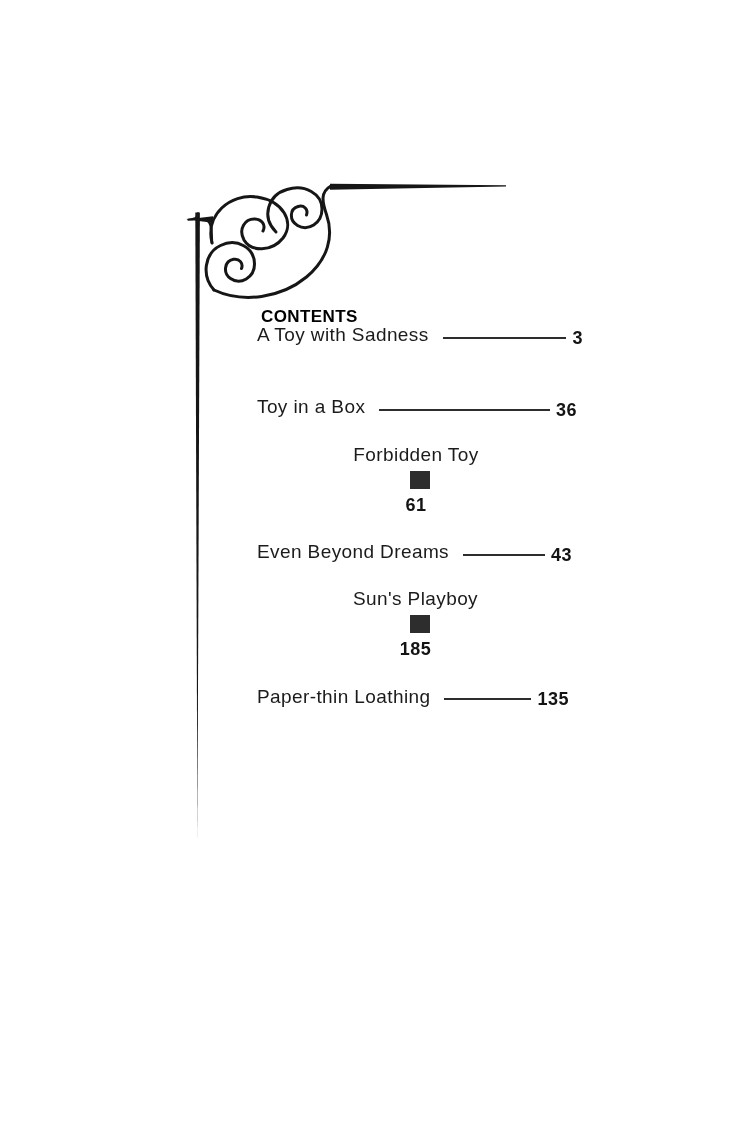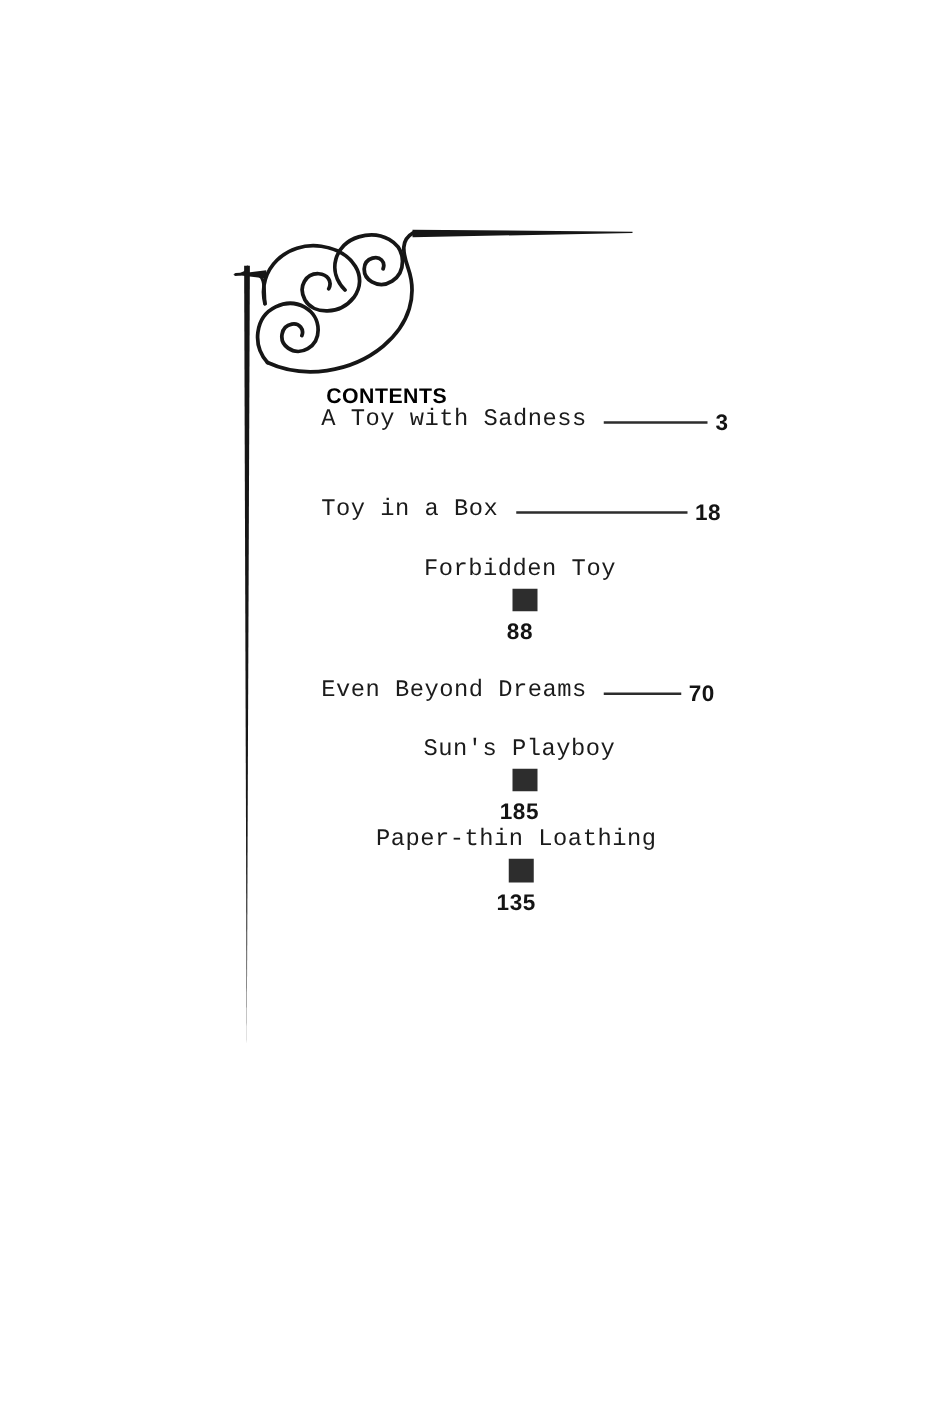--- a/index.html
+++ b/index.html
@@ -48,24 +48,24 @@
     display: flex;
     align-items: center;
     box-sizing: border-box;
   }
   
   .entry:nth-child(1) { padding-right: 0px;  }
   .entry:nth-child(2) { padding-right: 6px;  }
   .entry:nth-child(3) { padding-right: 8px; flex-direction: column;  }
   .entry:nth-child(4) { padding-right: 11px; }
   .entry:nth-child(5) { padding-right: 9px; flex-direction: column;  }
-  .entry:nth-child(6) { padding-right: 14px; flex-direction: column; }
+  .entry:nth-child(6) { padding-right: 14px; }
   .entry:nth-child(7) { padding-right: 17px; }
   .entry-title {
-    font-family: Liberation Mono, monospace;
+    font-family: Liberation Sans, sans-serif;
     font-size: 19px;
     letter-spacing: 0.4px;
     color: #1b1b1b;
     white-space: nowrap;
     text-align: center;
   }
   .leader {
     flex: 1;
     height: 2px;
     background: #2d2d2d;
@@ -118,33 +118,33 @@
 
     <div class="entry">
       <span class="entry-title">A Toy with Sadness</span>
       <span class="leader"></span>
       <span class="entry-page">3</span>
     </div>
 
     <div class="entry">
       <span class="entry-title">Toy in a Box</span>
       <span class="leader"></span>
-      <span class="entry-page">18</span>
+      <span class="entry-page">36</span>
     </div>
 
     <div class="entry">
       <span class="entry-title">Forbidden Toy</span>
       <span class="leader"></span>
-      <span class="entry-page">88</span>
+      <span class="entry-page">61</span>
     </div>
 
     <div class="entry">
       <span class="entry-title">Even Beyond Dreams</span>
       <span class="leader"></span>
-      <span class="entry-page">70</span>
+      <span class="entry-page">43</span>
     </div>
 
     <div class="entry">
       <span class="entry-title">Sun's Playboy</span>
       <span class="leader"></span>
       <span class="entry-page">185</span>
     </div>
 
     <div class="entry">
       <span class="entry-title">Paper-thin Loathing</span>

